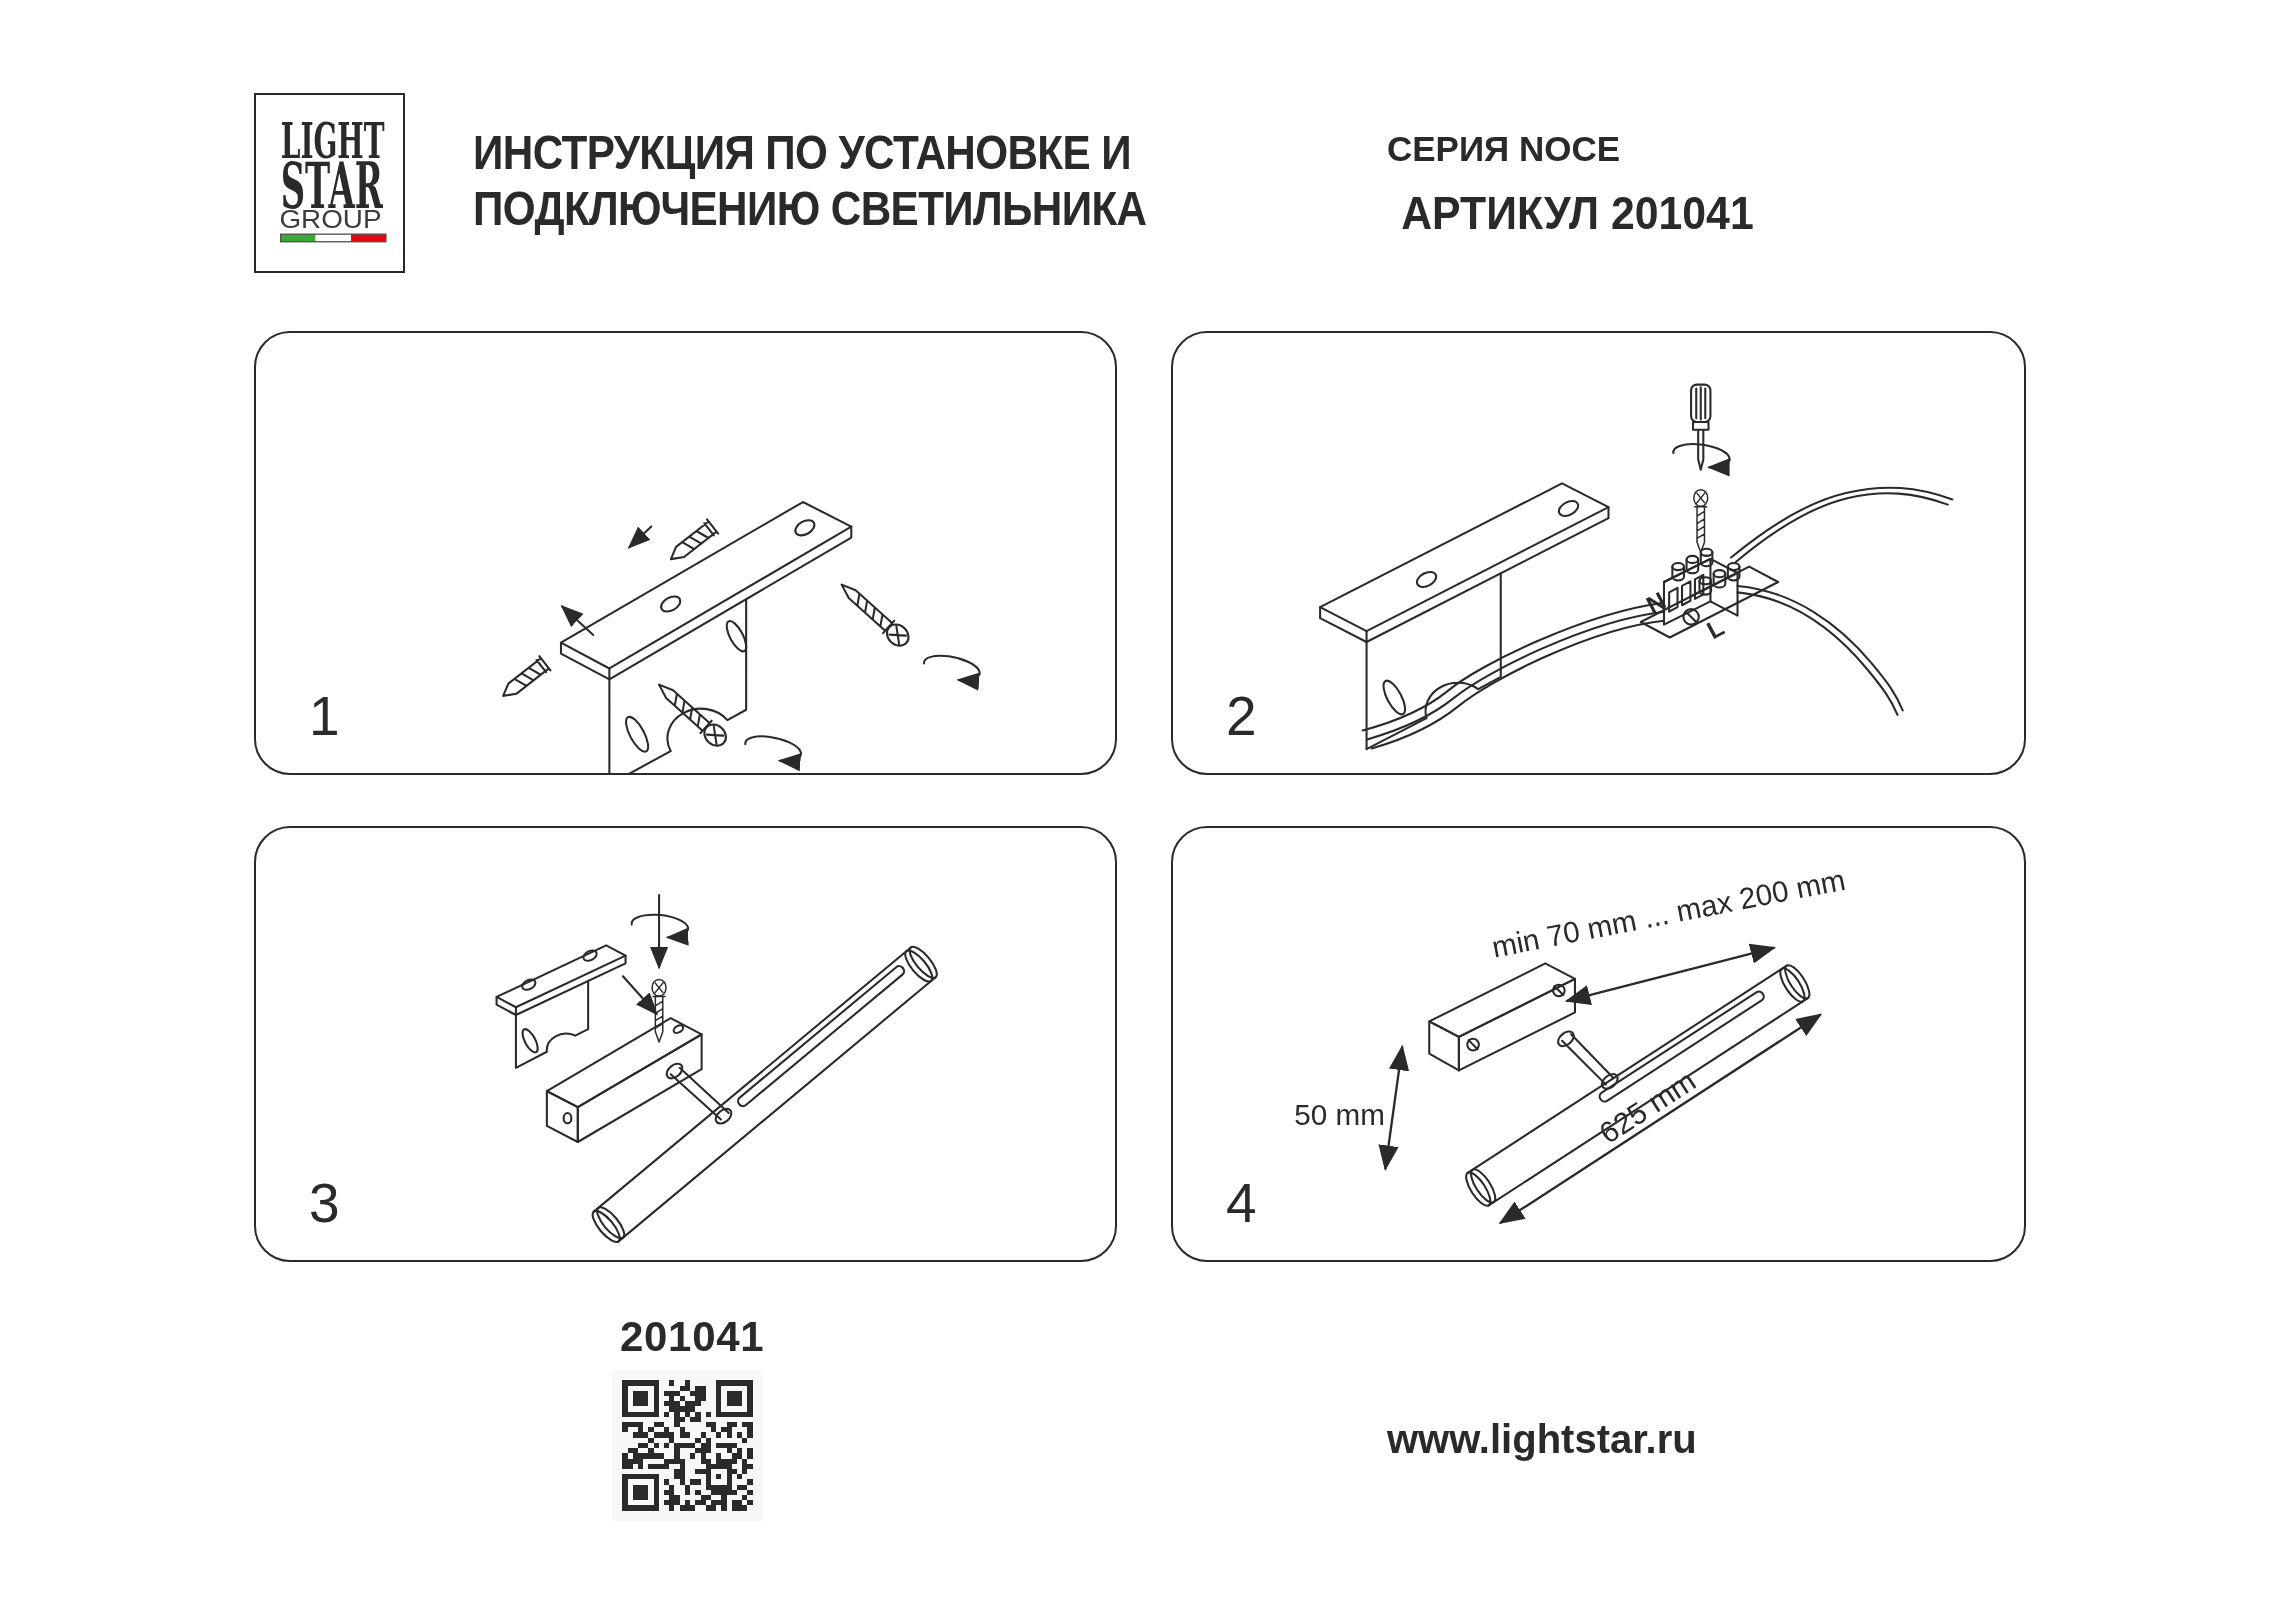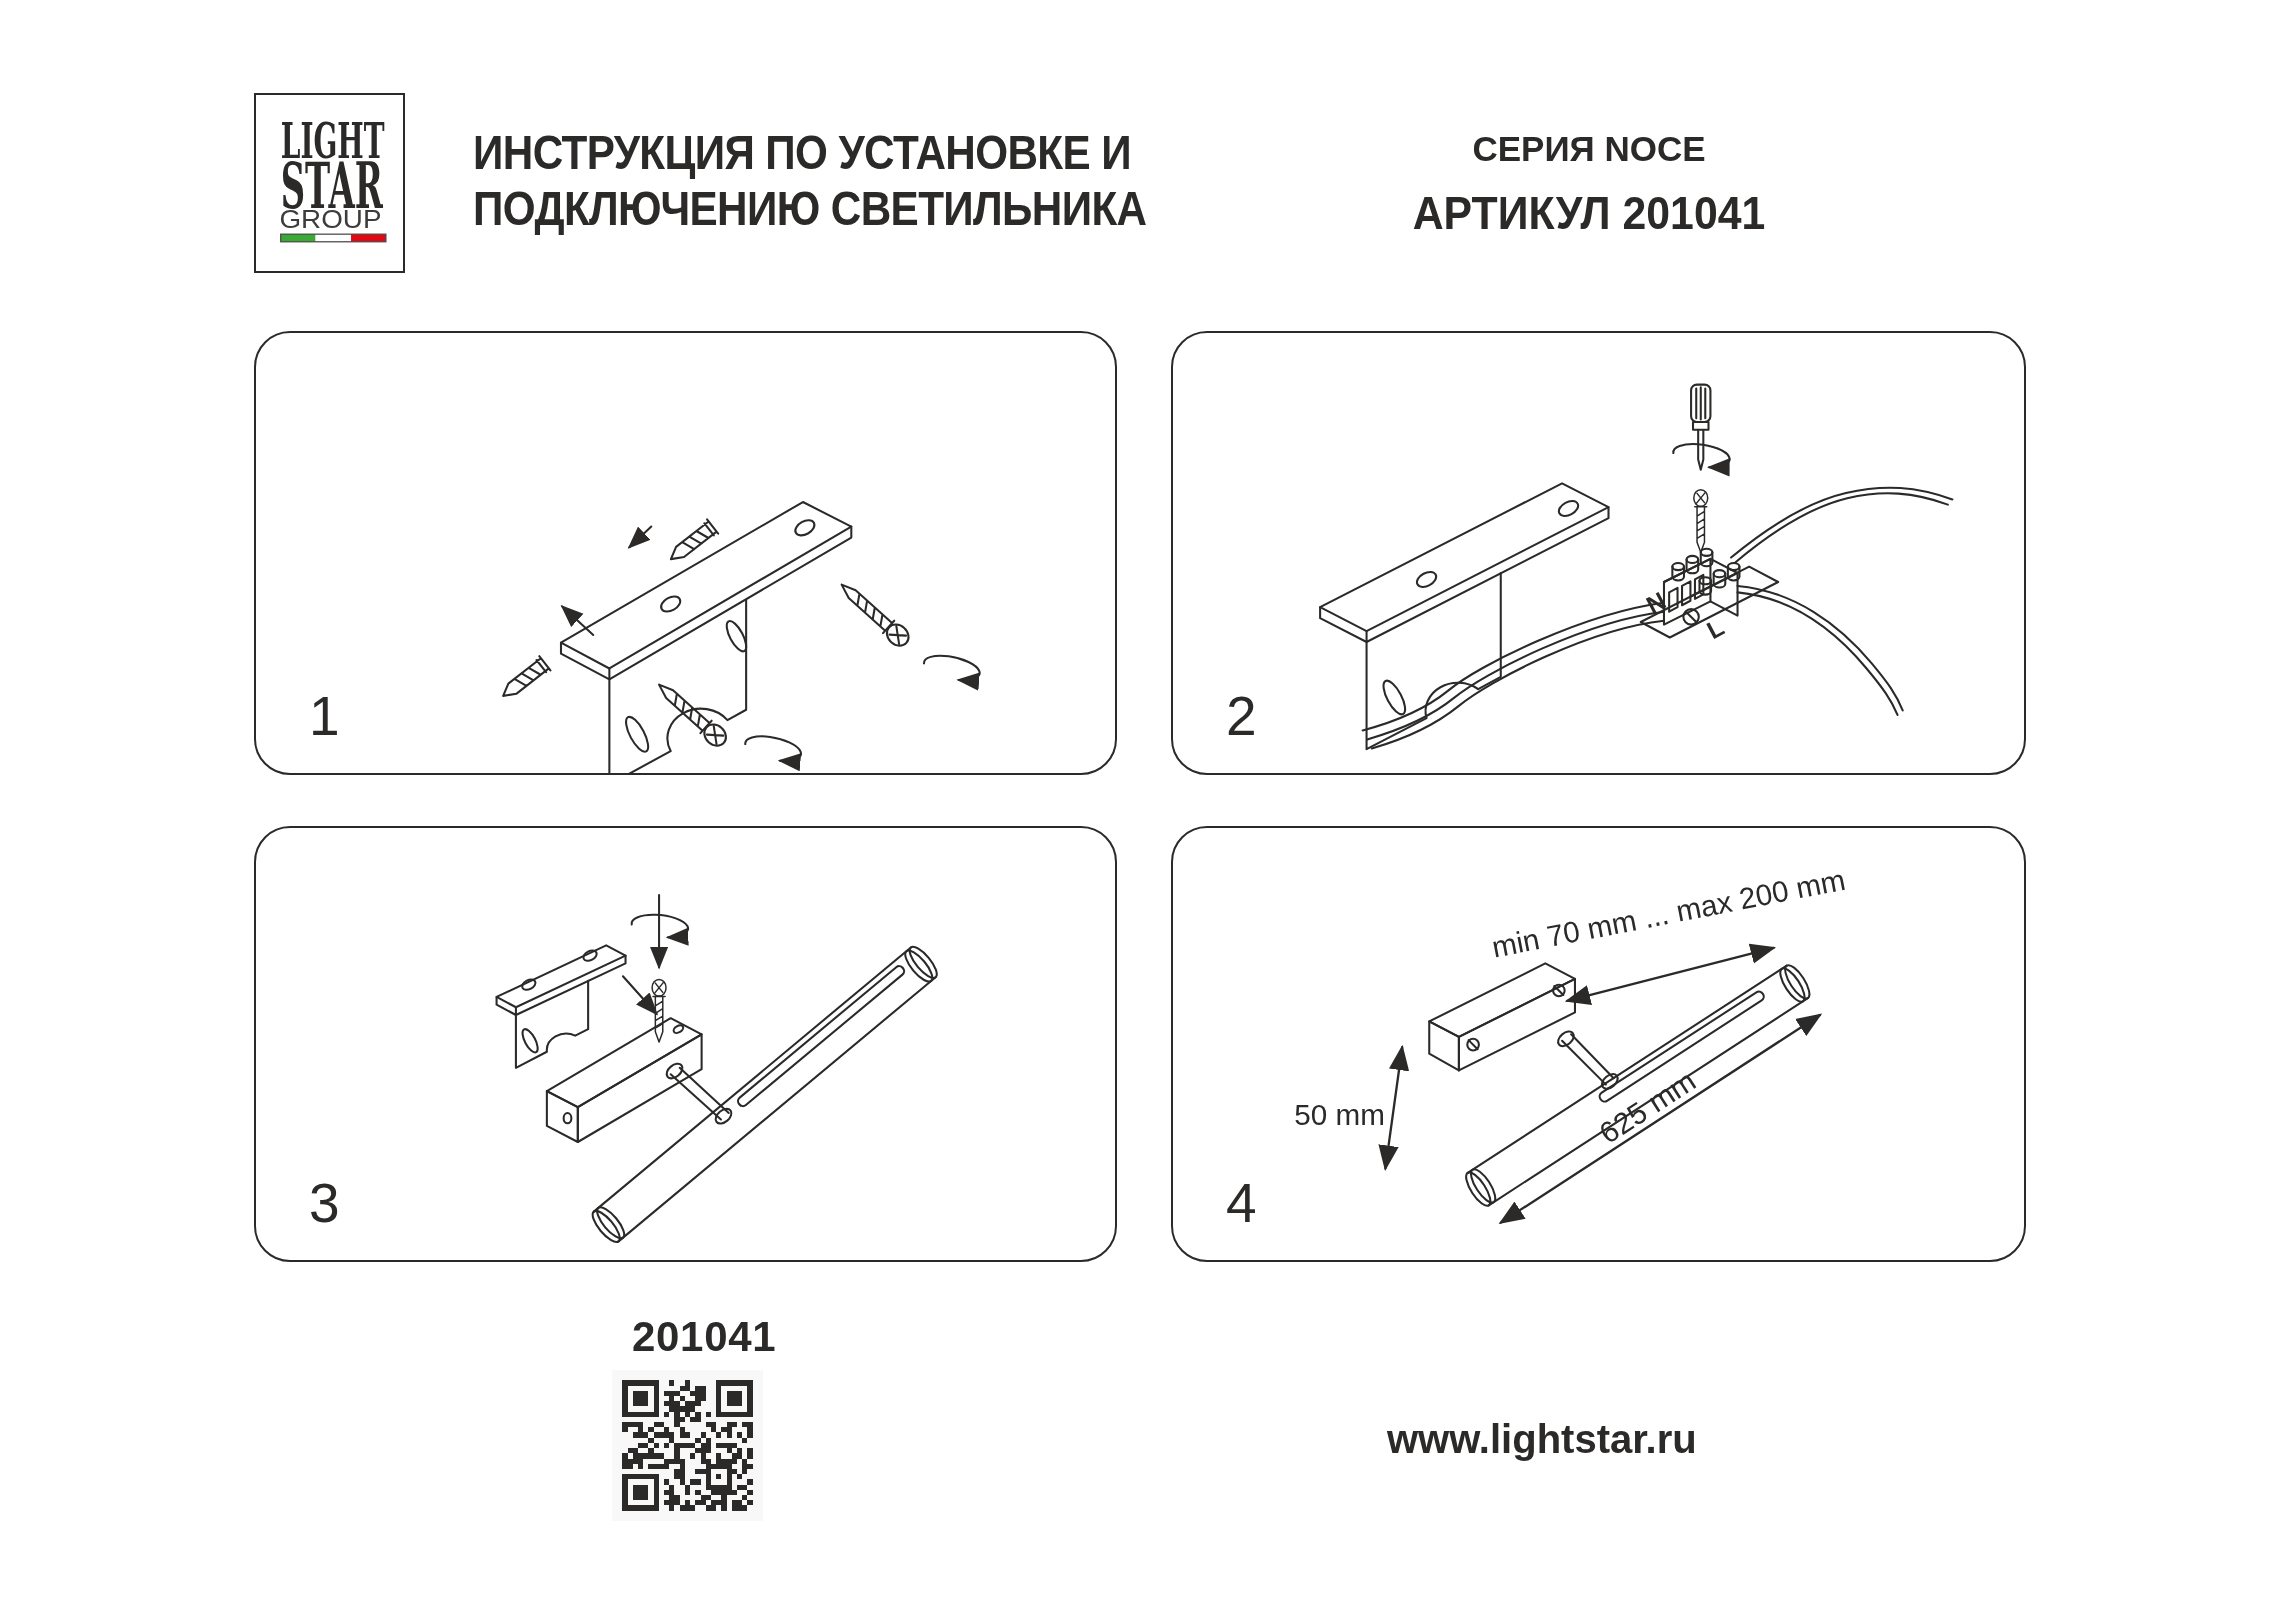--- a/index.html
+++ b/index.html
@@ -5,36 +5,36 @@
   html,body{margin:0;padding:0;background:#fff;}
   .page{position:relative;width:2284px;height:1616px;background:#ffffff;
         font-family:"Liberation Sans",sans-serif;color:#2b2a29;overflow:hidden;}
 
   
   .logo-box{position:absolute;left:254px;top:93px;width:151px;height:180px;
             border:2px solid #2b2a29;box-sizing:border-box;background:#fff;}
   .title{position:absolute;left:473px;top:125px;font-size:48px;line-height:56px;
          font-weight:bold;letter-spacing:-0.7px;transform:scaleX(.88);
          transform-origin:0 0;white-space:nowrap;}
-  .series-wrap{position:absolute;left:1387px;top:129px;width:404px;text-align:center;}
+  .series-wrap{position:absolute;left:1387px;top:129px;width:404px;}
   .series{font-size:35px;line-height:40px;font-weight:bold;}
   .article{margin-top:18px;font-size:46px;line-height:52px;font-weight:bold;
            transform:scaleX(.93);transform-origin:50% 0;white-space:nowrap;}
 
   
   .panel{position:absolute;border:2px solid #2b2a29;border-radius:36px;box-sizing:border-box;background:#fff;}
   .panel-1{left:254px;top:331px;width:863px;height:444px;}
   .panel-2{left:1171px;top:331px;width:855px;height:444px;}
   .panel-3{left:254px;top:826px;width:863px;height:436px;}
   .panel-4{left:1171px;top:826px;width:855px;height:436px;}
   .step-num{position:absolute;left:53px;bottom:29px;font-size:55px;line-height:1;font-weight:400;}
   .art{position:absolute;left:0;top:0;width:100%;height:100%;}
 
   
-  .footer-article{position:absolute;left:620px;top:1313px;font-size:42px;font-weight:bold;letter-spacing:0.7px;margin-left:12px;}
+  .footer-article{position:absolute;left:620px;top:1313px;font-size:42px;font-weight:bold;letter-spacing:0.7px;}
   .qr-wrap{position:absolute;left:612px;top:1370px;width:151px;height:151px;background:#f8f8f8;}
   .qr-wrap svg{display:block;}
   .website{position:absolute;left:1387px;top:1417px;width:404px;text-align:left;
            font-size:40px;font-weight:bold;}
 
   
   .ln{fill:none;stroke:#2b2a29;stroke-width:3.2;stroke-linecap:round;stroke-linejoin:round;}
   .dim{fill:none;stroke:#2b2a29;stroke-width:3.6;stroke-linecap:round;}
   .dimtxt{font-family:"Liberation Sans",sans-serif;font-size:46px;fill:#2b2a29;}
   .nltxt{font-family:"Liberation Sans",sans-serif;font-size:38px;font-weight:bold;fill:#2b2a29;}

